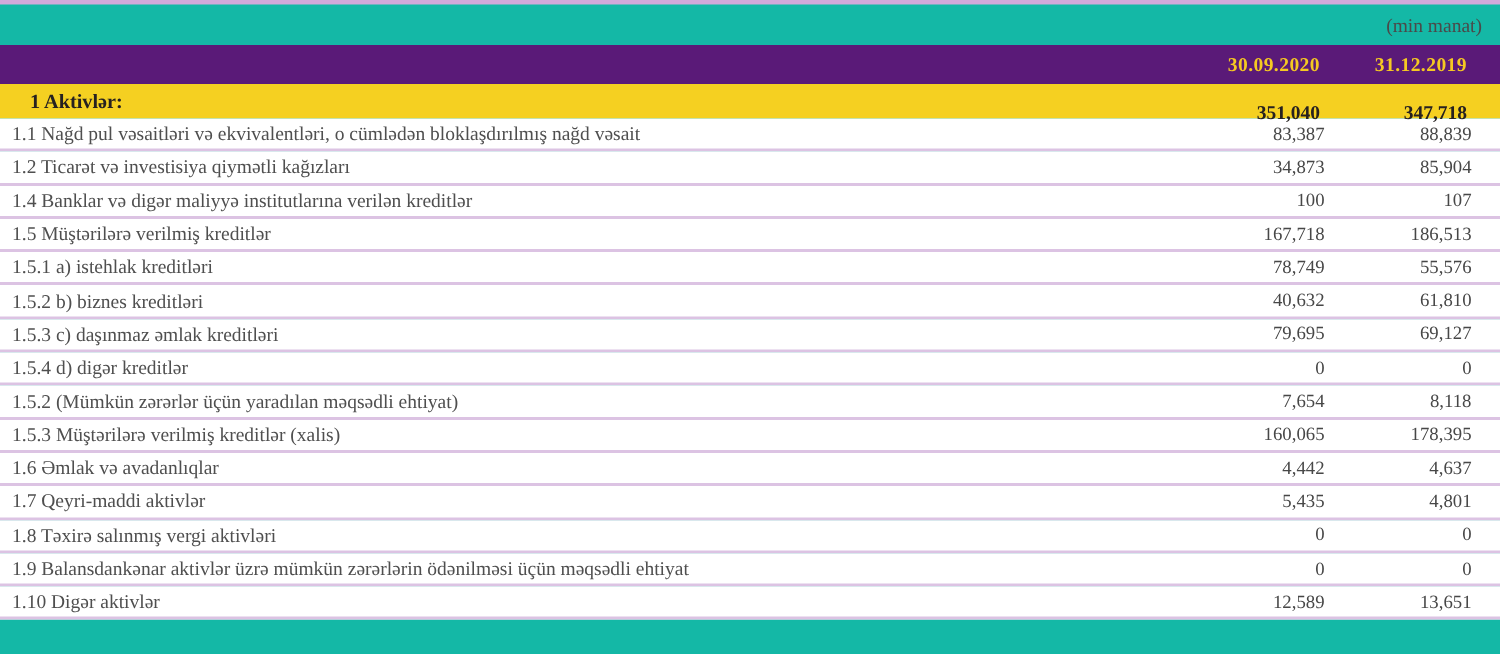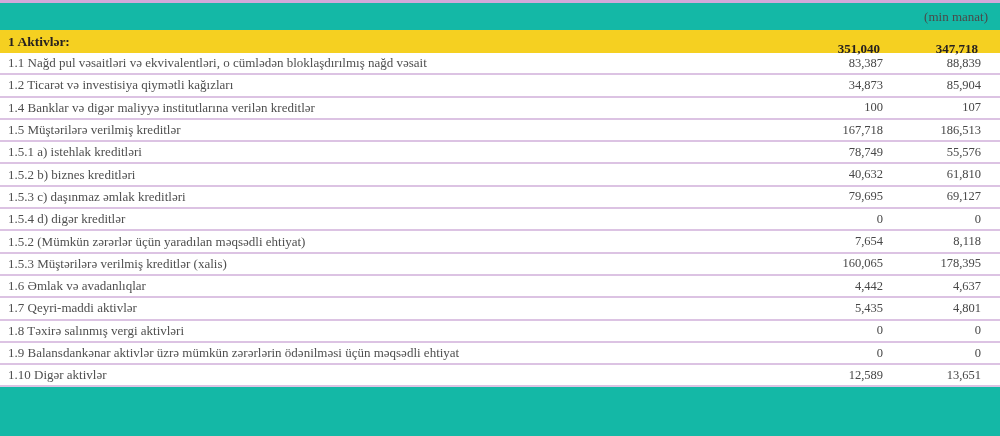--- a/index.html
+++ b/index.html
@@ -44,21 +44,21 @@
     font-size: 13px;
     font-weight: bold;
     letter-spacing: 0.3px;
     color: var(--yellowText, #f5c922);
   }
   .total-row {
     height: 23px;
     background: var(--yellow, #f5d021);
     display: flex;
     align-items: center;
-    padding-left: 8px;
+    padding-left: 20px;
     padding-right: 22px;
     box-sizing: border-box;
   }
   .total-label {
     flex: 1;
     font-size: 13.5px;
     font-weight: bold;
     color: #262120;
   }
   .total-value {
@@ -96,20 +96,25 @@
 </head>
 <body>
 
 <div class="page" style="--purple: #5a1a78; --yellow: #f5d021; --yellowText: #f5c922; --sep: #dcc3e3; --topline: #d2a9da;">
   <div class="top-line"></div>
 
   <div class="unit-note-wrap">
     <span class="unit-note">(min manat)</span>
   </div>
 
+  <div class="col-header-bar">
+    <div class="spacer"></div>
+    <div class="col-head">30.09.2020</div>
+    <div class="col-head">31.12.2019</div>
+  </div>
 
   <div class="total-row">
     <div class="total-label">1 Aktivlər:</div>
     <div class="total-value">351,040</div>
     <div class="total-value">347,718</div>
   </div>
 
   <div id="table-body">
       <div class="data-row">
         <div class="cell-label">1.1 Nağd pul vəsaitləri və ekvivalentləri, o cümlədən bloklaşdırılmış nağd vəsait</div>

